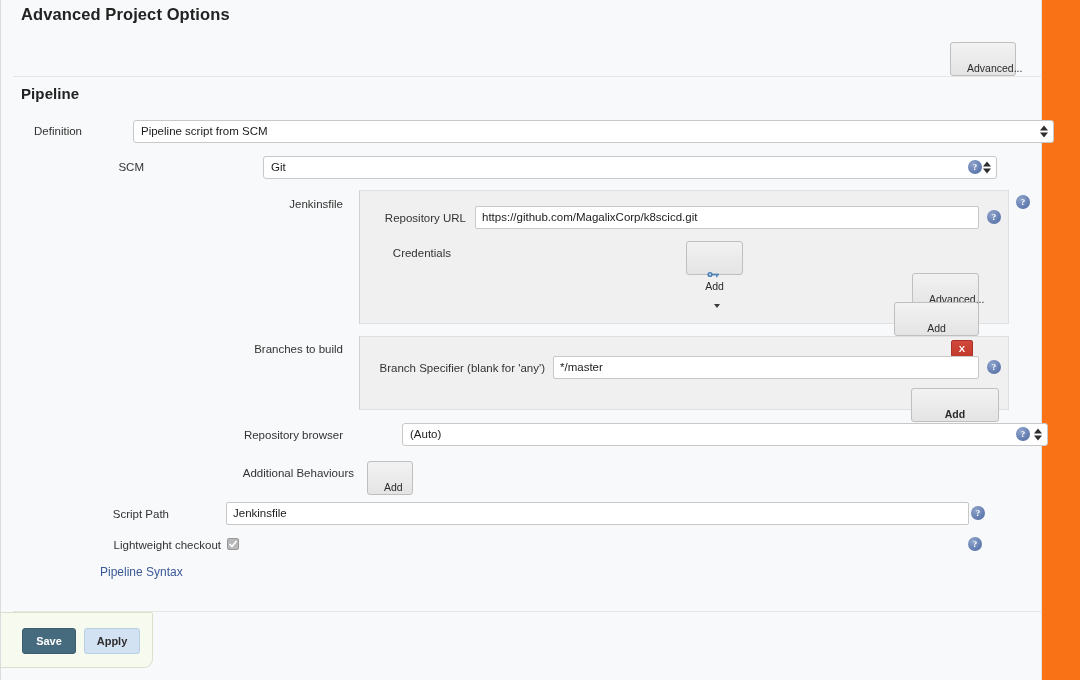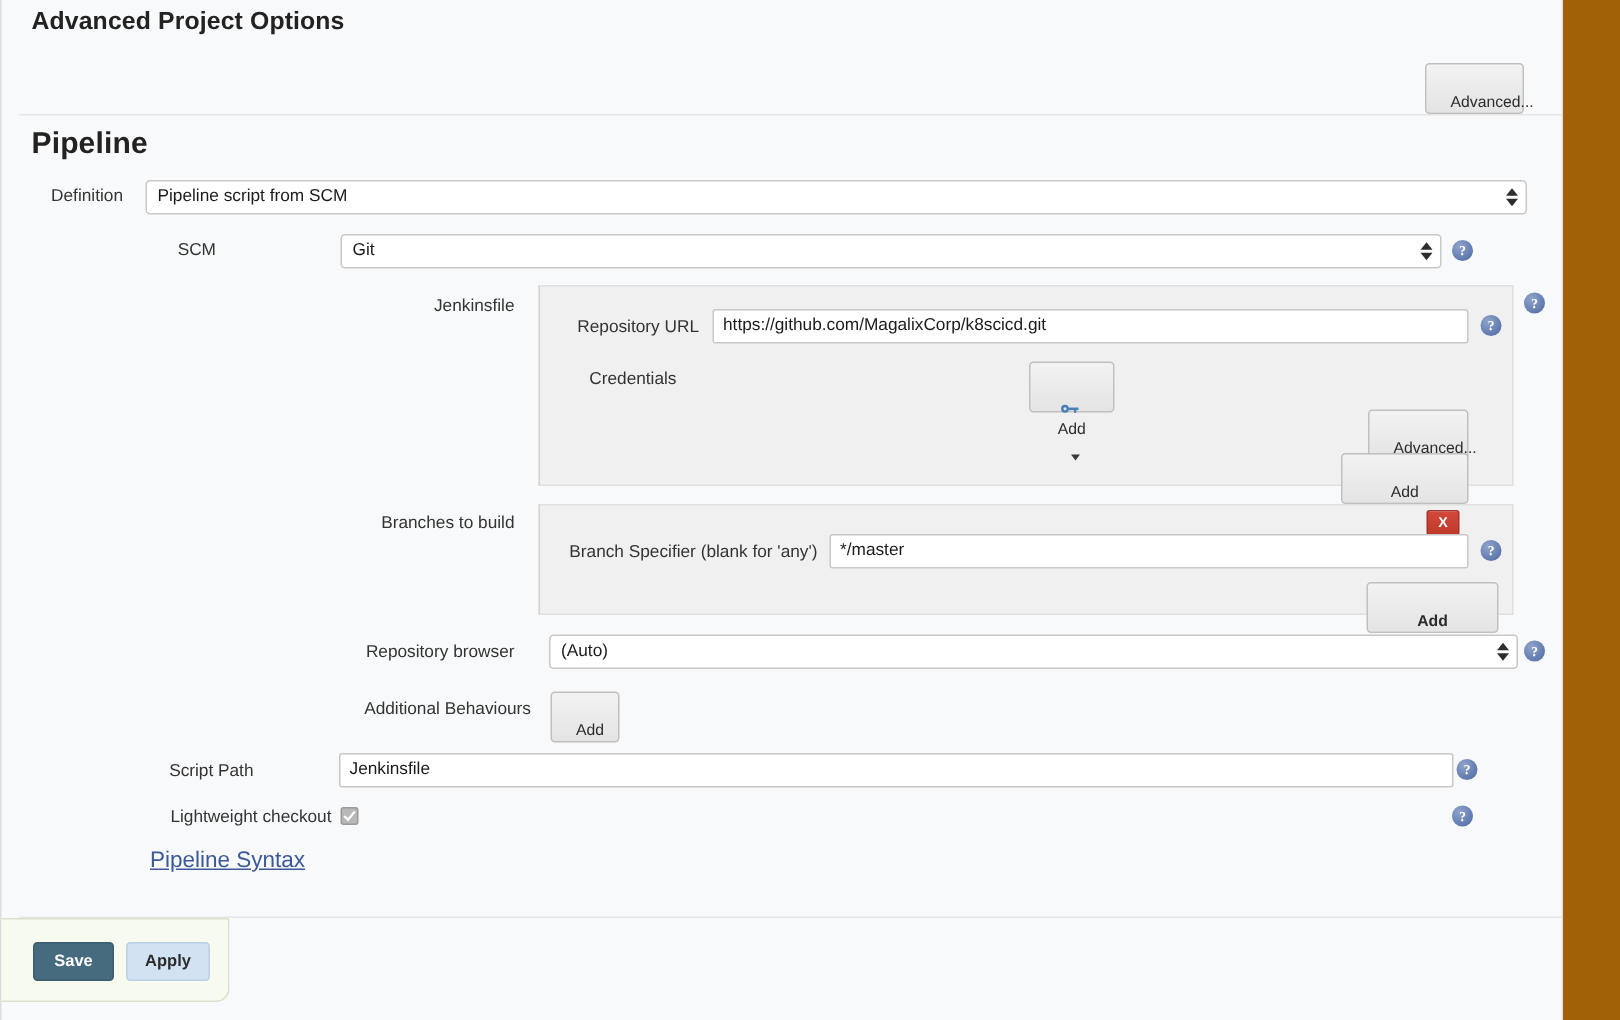--- a/index.html
+++ b/index.html
@@ -7,21 +7,21 @@
     margin: 0; padding: 0;
     width: 1080px; height: 680px;
     background: #ffffff;
     font-family: "Liberation Sans", sans-serif;
     -webkit-font-smoothing: antialiased;
   }
   .page {
     position: relative;
     width: 1080px; height: 680px;
     overflow: hidden;
-    background: #a16207;
+    background: #f97316;
   }
   
   .content {
     position: absolute;
     left: 0; top: 0;
     width: 1042px;
     height: 680px;
     background: #f8f9fa;
     border-left: 1px solid #dcdcdc;
     border-right: 1px solid #e3e3e3;
@@ -32,21 +32,21 @@
     height: 1px;
     background: #e6e6e6;
   }
   .sect-title {
     position: absolute;
     font-weight: bold;
     color: #222222;
     letter-spacing: .1px;
   }
   #title-advanced { left: 20px; top: 5px; font-size: 16.5px; }
-  #title-pipeline { left: 20px; top: 85px; font-size: 20px; }
+  #title-pipeline { left: 20px; top: 85px; font-size: 15px; }
 
   .lbl {
     position: absolute;
     font-size: 11.5px;
     color: #333333;
     text-align: right;
     white-space: nowrap;
   }
   .btn {
     position: absolute;
@@ -80,20 +80,21 @@
     font-size: 11.5px;
     color: #1b1b1b;
     background: #ffffff;
     border: 1px solid #c8c8c8;
     border-radius: 3px;
     height: 23px;
     line-height: 21px;
     padding: 0 24px 0 7px;
     overflow: hidden;
     white-space: nowrap;
+    margin-left: 36px;
   }
   .stepper {
     position: absolute;
     right: 5px; top: 50%;
     transform: translateY(-50%);
     width: 9px; height: 15px;
     display: flex; flex-direction: column;
     align-items: center; justify-content: center;
     gap: 2px;
   }
@@ -157,23 +158,22 @@
     position: absolute;
     width: 12px; height: 12px;
     background: #b8b8b8;
     border: 1px solid #9a9a9a;
     border-radius: 2px;
     cursor: default;
   }
   .chk svg { display: block; }
   .link {
     position: absolute;
-    font-size: 15px;
+    font-size: 12px;
     color: #3b5998;
-    text-decoration: underline;
     cursor: pointer;
   }
   .footerbar {
     position: absolute;
     left: 0; top: 612px;
     width: 152px; height: 56px;
     background: #f7faef;
     border: 1px solid #d9e0cc;
     border-left: none;
     border-bottom-right-radius: 9px;

